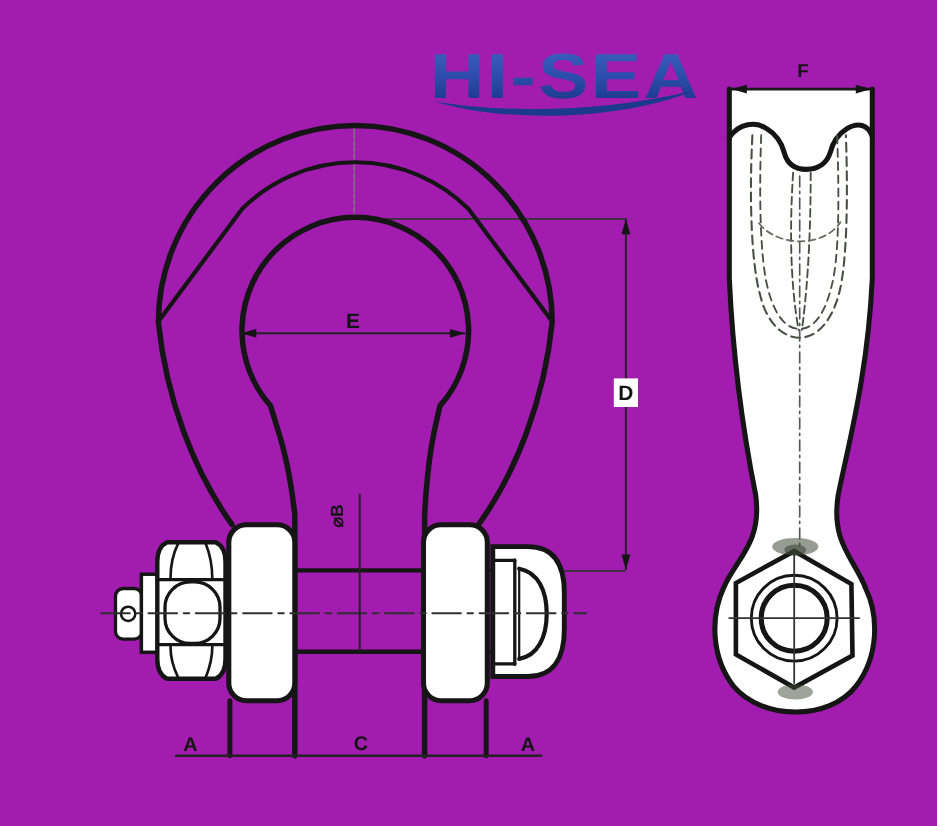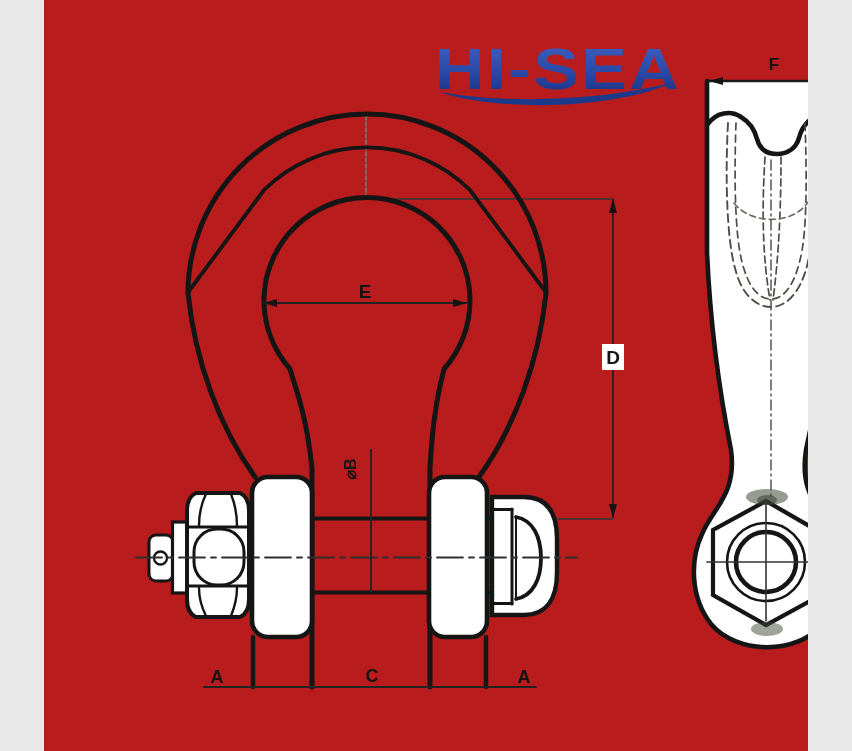--- a/index.html
+++ b/index.html
@@ -1,19 +1,19 @@
 <!DOCTYPE html>
 <html><head>
 <meta charset="utf-8">
 <style>
   html,body{margin:0;padding:0;background:#e8e8e8;}
   .stage{
     position:relative;
-    width:764px;height:751px;
-    background:#b91c1c;
+    width:852px;height:751px;
+    background:#a21caf;
     margin:0 auto;
     overflow:hidden;
     font-family:"Liberation Sans", sans-serif;
   }
   svg{position:absolute;left:0;top:0;}
   .dim-label{
     font-family:"Liberation Sans", sans-serif;
     font-weight:bold;
     fill:#141414;
   }

